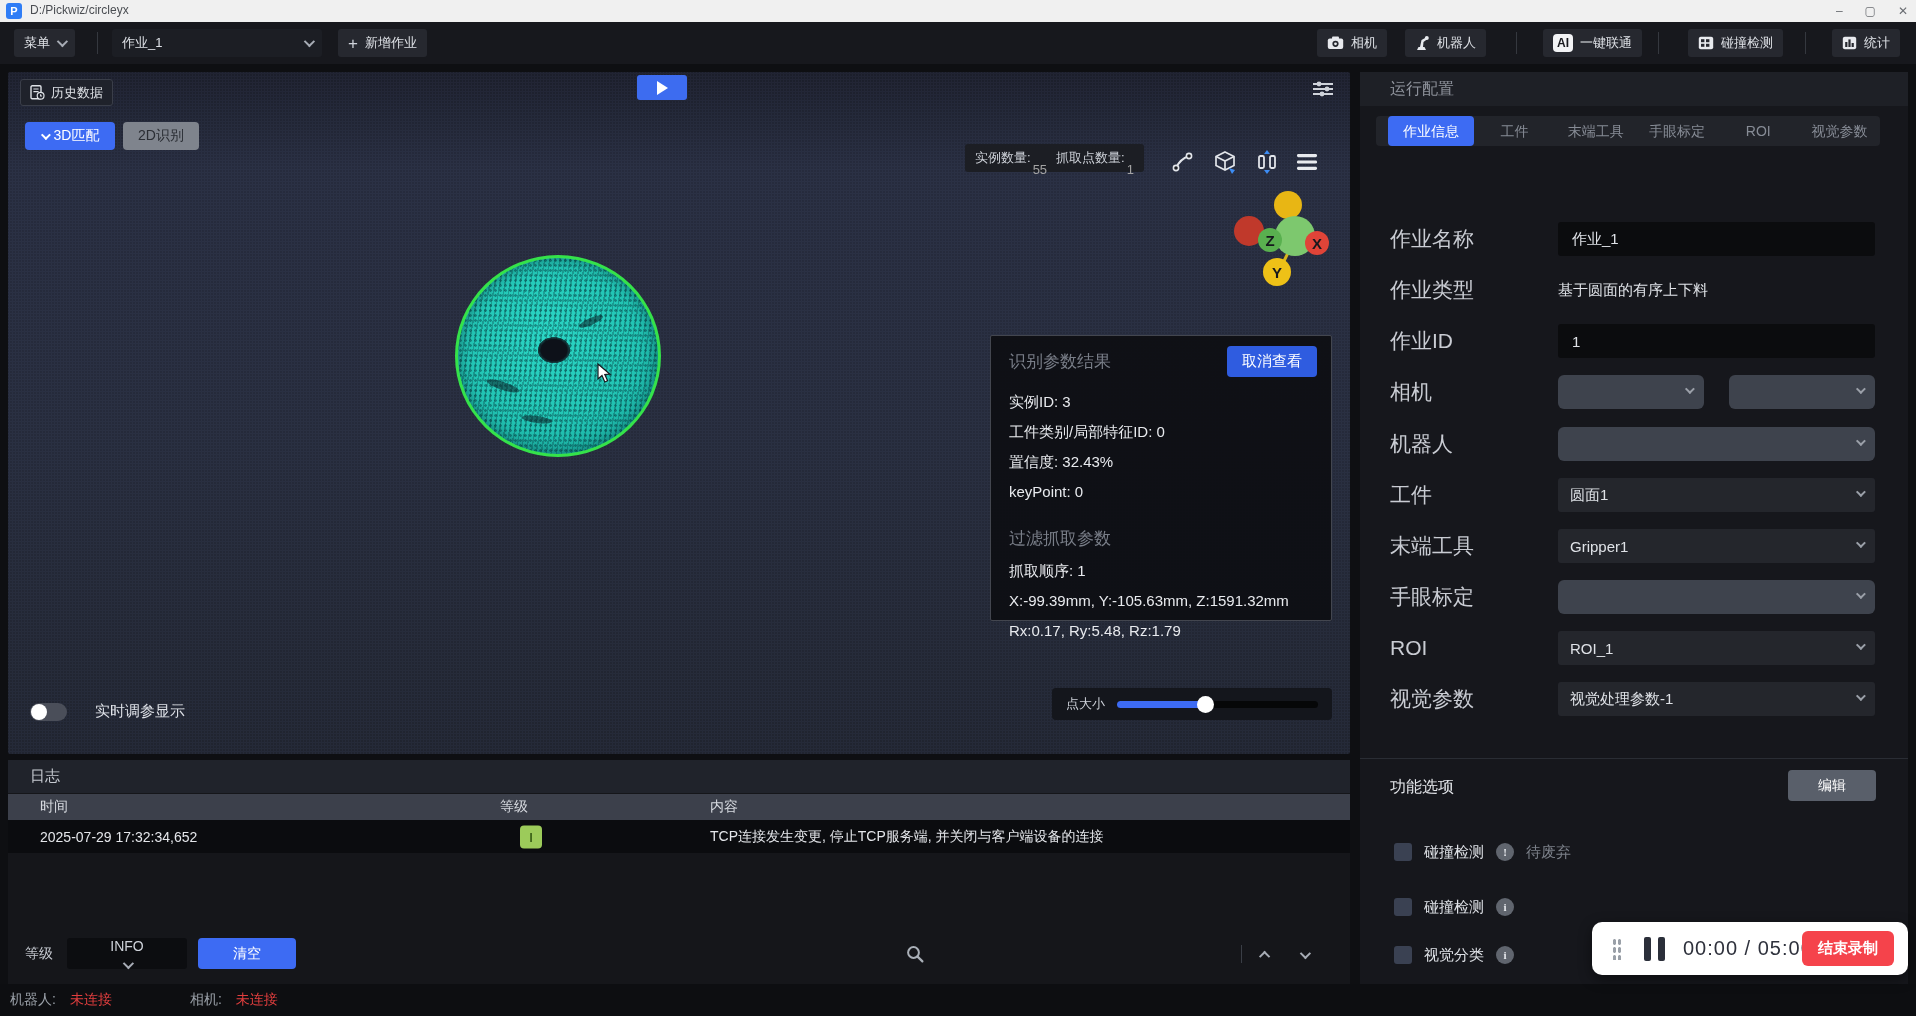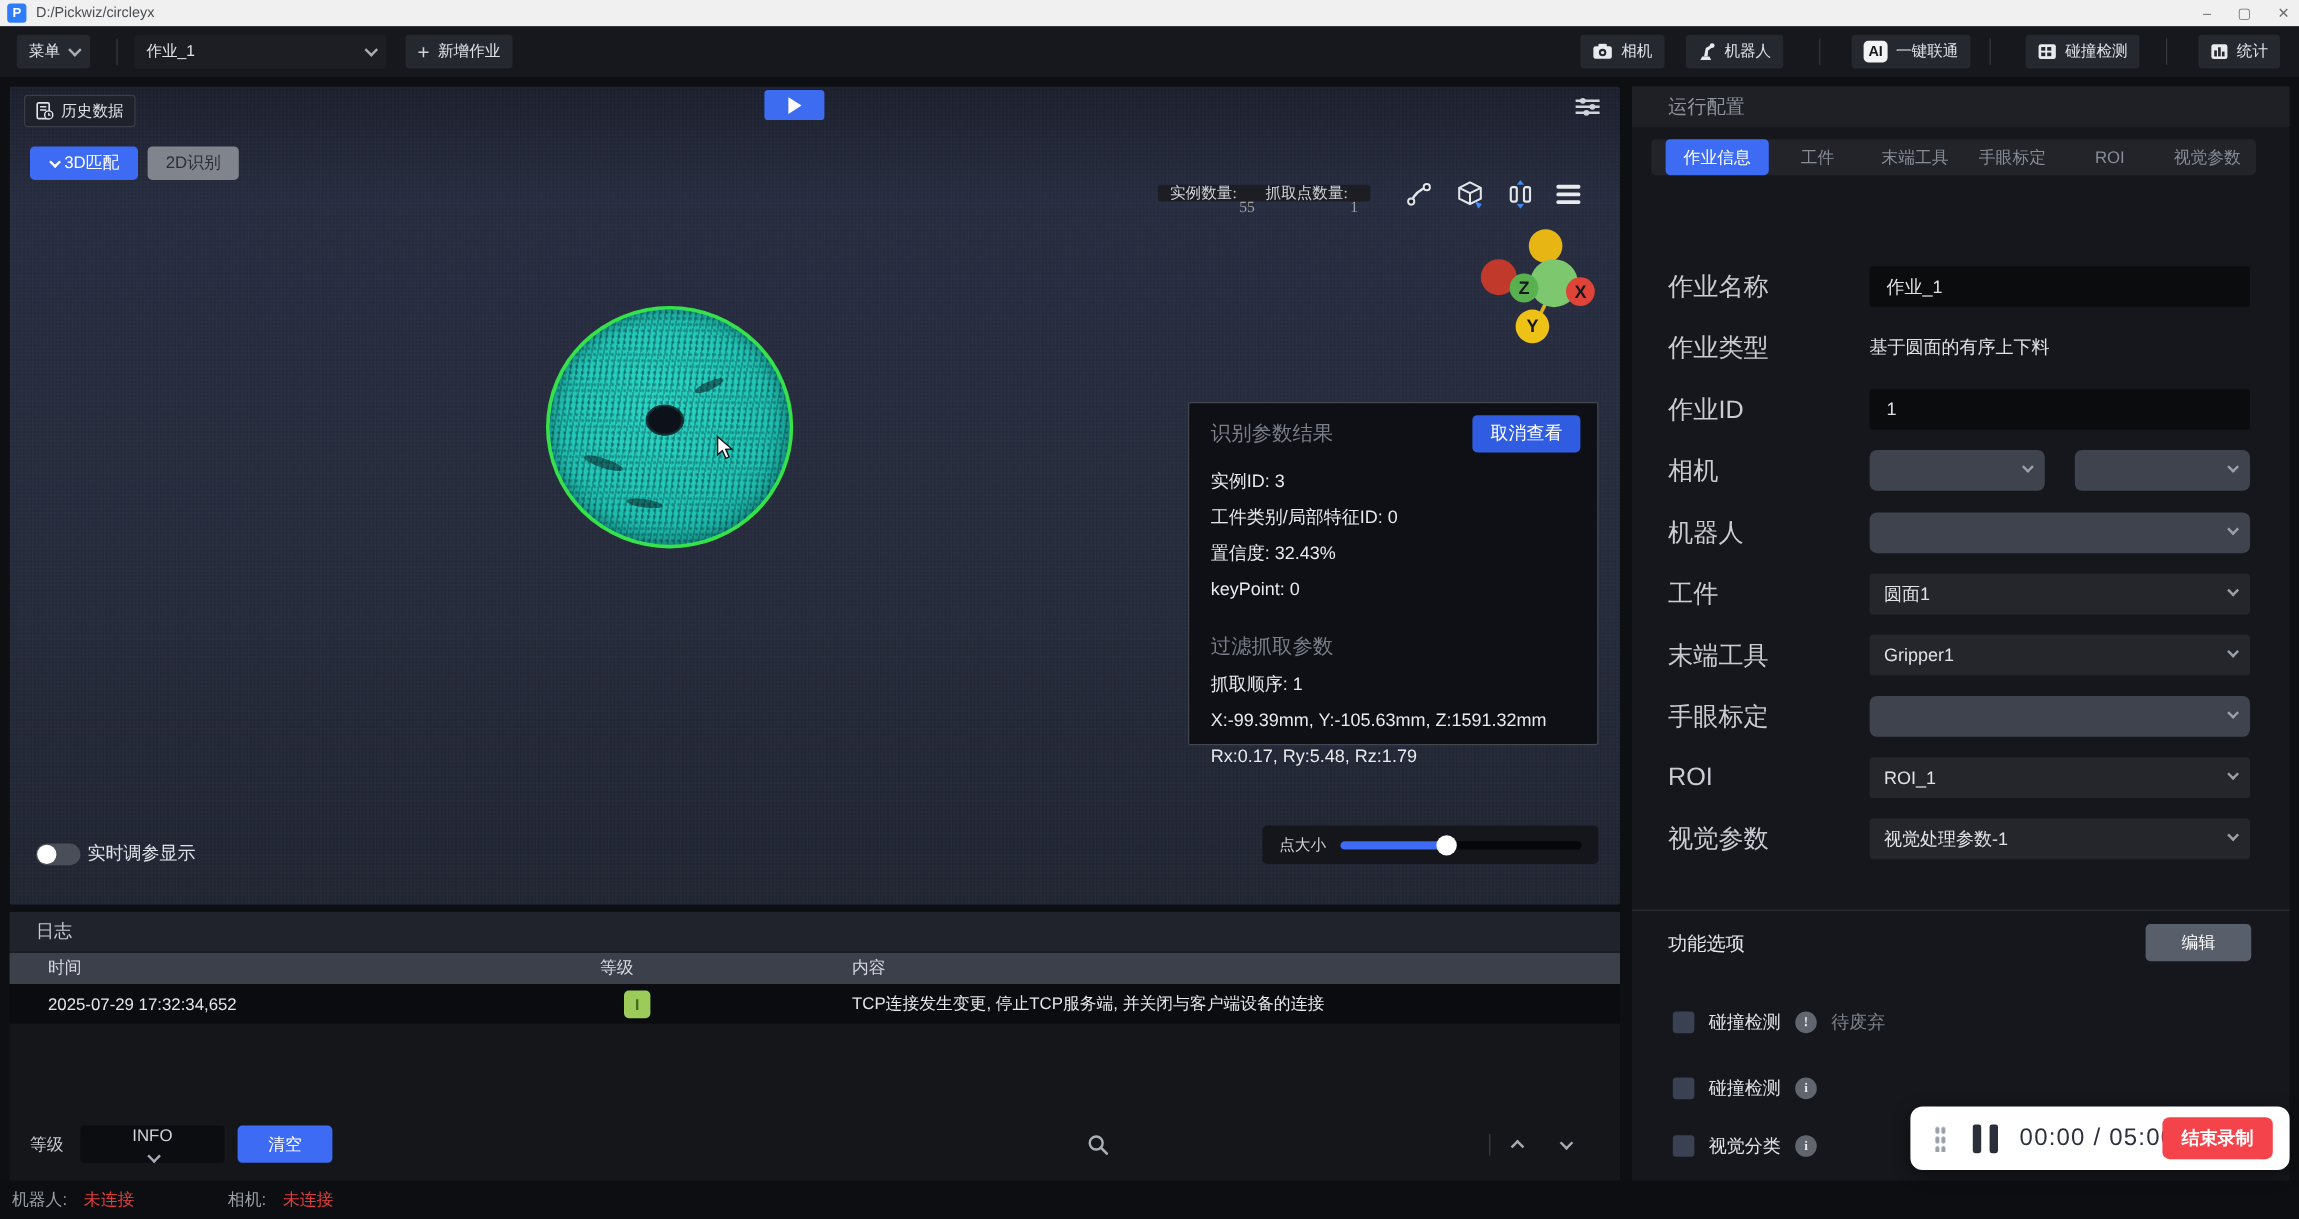--- a/index.html
+++ b/index.html
@@ -42,22 +42,22 @@
   .vp-play { position:absolute; left:629px; top:3px; width:50px; height:25px; background:#3d6cf0; border-radius:3px;
     display:flex; align-items:center; justify-content:center; }
   .vp-play i { display:block; width:0; height:0; border-left:11px solid #fff; border-top:7px solid transparent;
     border-bottom:7px solid transparent; }
   .vp-settings { position:absolute; right:16px; top:8px; color:#cfd3da; }
   .vp-tab { position:absolute; top:50px; height:28px; border-radius:4px; font-size:14px;
     display:flex; align-items:center; justify-content:center; gap:6px; }
   .vp-tab.t3d { left:17px; width:90px; background:#3d6bf3; color:#fff; }
   .vp-tab.t3d .cv { border-color:#fff; width:7px; height:7px; }
   .vp-tab.t2d { left:115px; width:76px; background:#7f848d; color:#2b2e34; }
-  .vp-counts { position:absolute; left:957px; top:82px; height:14px; background:#1c1e24; border-radius:3px;
-    display:flex; align-items:center; padding:0 10px; font-size:13px; color:#cfd3da; gap:2px;font-family:Liberation Serif, serif; }
+  .vp-counts { position:absolute; left:957px; top:72px; height:28px; background:#1c1e24; border-radius:3px;
+    display:flex; align-items:center; padding:0 10px; font-size:13px; color:#cfd3da; gap:2px; }
   .vp-counts b { color:#a3a3a3; font-weight:normal;margin-top:23px; }
   .vp-ico { position:absolute; top:76px; width:30px; height:28px; display:flex; align-items:center;
     justify-content:center; color:#e2e5ea; }
 
   
   .gz { position:absolute; border-radius:50%; display:flex; align-items:center; justify-content:center;
     font-weight:bold; color:#16181d; font-size:15px; }
   .gz-line { position:absolute; left:1269px; top:200px; width:36px; height:2.5px; background:#d9b41c;
     transform-origin:0 0; transform:rotate(-64deg); }
 
@@ -79,21 +79,21 @@
   .rpanel { position:absolute; left:982px; top:263px; width:342px; height:286px; background:rgba(13,14,18,0.92);
     border:1px solid #43464f; border-radius:2px; padding:14px 18px; }
   .rpanel .rp-title { font-size:17px; color:#797e88; }
   .rp-cancel { position:absolute; right:14px; top:10px; width:90px; height:31px; background:#2f5ce0;
     color:#fff; font-size:15px; border:none; border-radius:4px; }
   .rp-line { font-size:15px; color:#e8eaee; line-height:30px; }
   .rp-sec { font-size:17px; color:#797e88; margin-top:20px; margin-bottom:6px; }
   .rp-block1 { margin-top:14px; }
 
   
-  .vp-toggle { position:absolute; left:22px; top:630px; display:flex; align-items:center; gap:6px;text-align:center; }
+  .vp-toggle { position:absolute; left:22px; top:630px; display:flex; align-items:center; gap:28px;text-align:center; }
   .tgl { width:37px; height:18px; background:#4a4e59; border-radius:9px; position:relative; }
   .tgl i { position:absolute; left:1px; top:1px; width:16px; height:16px; background:#fff; border-radius:50%; }
   .vp-toggle span { font-size:15px; color:#dfe2e8; }
   .psz { position:absolute; left:1044px; top:616px; width:280px; height:32px; background:#14161c; border-radius:4px;
     display:flex; align-items:center; gap:12px; padding:0 14px; }
   .psz .lbl { font-size:13px; color:#cfd3da; white-space:nowrap; }
   .psz .track { position:relative; flex:1; height:7px; background:#060708; border-radius:4px; }
   .psz .fill { position:absolute; left:0; top:0; height:7px; width:44%; background:#3d6bf3; border-radius:4px; }
   .psz .knob { position:absolute; left:calc(44% - 8px); top:-5px; width:17px; height:17px; background:#fff; border-radius:50%; }
 
@@ -106,21 +106,21 @@
   .log-head span, .log-row span { position:absolute; top:50%; transform:translateY(-50%); }
   .lc-time { left:32px; } .lc-level { left:492px; } .lc-content { left:702px; }
   .log-row { position:absolute; left:0; top:60px; width:100%; height:33px; background:#0b0c0f;
     font-size:14px; color:#e4e6ea; }
   .lvl-badge { left:512px; width:22px; height:23px; background:#9ccb5a; border-radius:4px; color:#41691c;
     font-weight:bold; font-size:13px; display:flex; align-items:center; justify-content:center; }
   .log-ctrls { position:absolute; left:0; bottom:14px; width:100%; height:32px; }
   .log-ctrls .lab { position:absolute; left:17px; top:7px; font-size:14px; color:#c6cad1; }
   .lvl-sel { position:absolute; left:59px; top:0; width:120px; height:31px; background:#0c0d10; border-radius:3px;
     color:#cfd3da; font-size:14px; display:flex; align-items:center; justify-content:space-between; padding:0 12px;flex-direction:column; }
-  .clear-btn { position:absolute; left:190px; top:0; width:79px; height:31px; background:#3d6bf3; border:none;
+  .clear-btn { position:absolute; left:190px; top:0; width:98px; height:31px; background:#3d6bf3; border:none;
     border-radius:4px; color:#fff; font-size:14px;text-align:center; }
   .log-search { position:absolute; left:890px; top:0; width:428px; height:31px; display:flex; align-items:center;
     gap:10px; padding:0 8px; color:#9aa0a8; }
   .log-search input { flex:1; background:transparent; border:none; outline:none; color:#cfd3da; font-size:14px; }
   .ls-div { width:1px; height:18px; background:#3a3e46; }
   .ls-cv { padding:4px 10px; color:#aab0b8; }
 
   
   .sidebar { position:absolute; left:1360px; top:72px; width:548px; height:912px; background:#16171c; }
   .sb-head { height:34px; background:#1e2026; display:flex; align-items:center; padding-left:30px;

